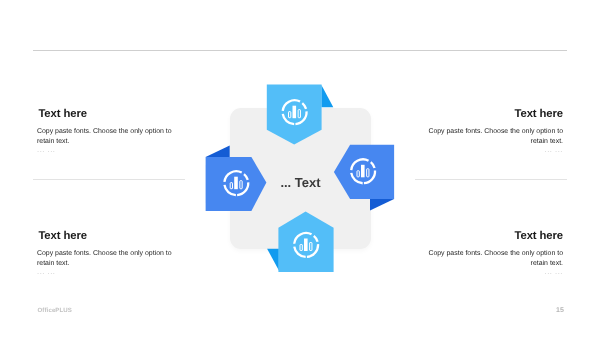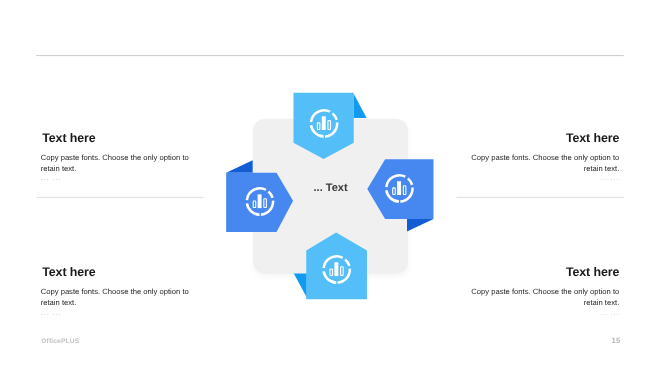--- a/index.html
+++ b/index.html
@@ -2,30 +2,30 @@
 <html><head>
 <meta charset="utf-8">
 <style>
   html,body{margin:0;padding:0;}
   body{width:600px;height:337px;background:#ffffff;font-family:"Liberation Sans",sans-serif;overflow:hidden;position:relative;-webkit-font-smoothing:antialiased;text-rendering:geometricPrecision;}
   .slide{position:absolute;inset:0;background:#fff;}
   .topline{position:absolute;left:33px;top:50px;width:534px;height:1px;background:#cfcfcf;}
   .divider{position:absolute;height:1px;background:#e3e3e3;}
   .div-l{left:33px;top:179px;width:152px;}
   .div-r{left:415px;top:179px;width:152px;}
-  .block{position:absolute;margin-top:12px;}
+  .block{position:absolute;}
   .bl{left:37px;}
   .br{right:37px;text-align:right;}
   .title{font-size:11.3px;font-weight:bold;color:#1a1a1a;letter-spacing:-0.1px;line-height:11px;padding-left:1.4px;}
   .body{font-size:6.95px;color:#1f1f1f;line-height:10px;margin-top:7px;}
   .dots{font-size:7.5px;color:#c6c6c6;margin-top:-2px;letter-spacing:0.55px;line-height:10px;}
   .logo{position:absolute;left:37.5px;top:306.5px;font-size:6.1px;color:#c2c2c2;letter-spacing:.1px;font-weight:bold;}
   .pageno{position:absolute;left:556px;top:306.5px;font-size:7px;color:#b6b6b6;font-weight:bold;}
   .center{position:absolute;left:230px;top:108px;width:141px;height:141px;background:#f0f0f0;border-radius:11px;box-shadow:0 2px 5px rgba(0,0,0,0.035);}
-  .centertext{position:absolute;left:230px;top:101px;width:141px;height:141px;display:flex;align-items:center;justify-content:center;font-size:10px;color:#3a3a3a;font-weight:600;padding-left:0px;}
+  .centertext{position:absolute;left:230px;top:112px;width:141px;height:141px;display:flex;align-items:center;justify-content:center;font-size:13px;color:#3a3a3a;font-weight:600;padding-left:0px;}
   svg.badge{position:absolute;overflow:visible;}
 </style>
 </head>
 <body>
 
 <div class="slide">
   <div class="topline"></div>
 
   <div class="block bl" style="top:109px">
     <div class="title">Text here</div>

